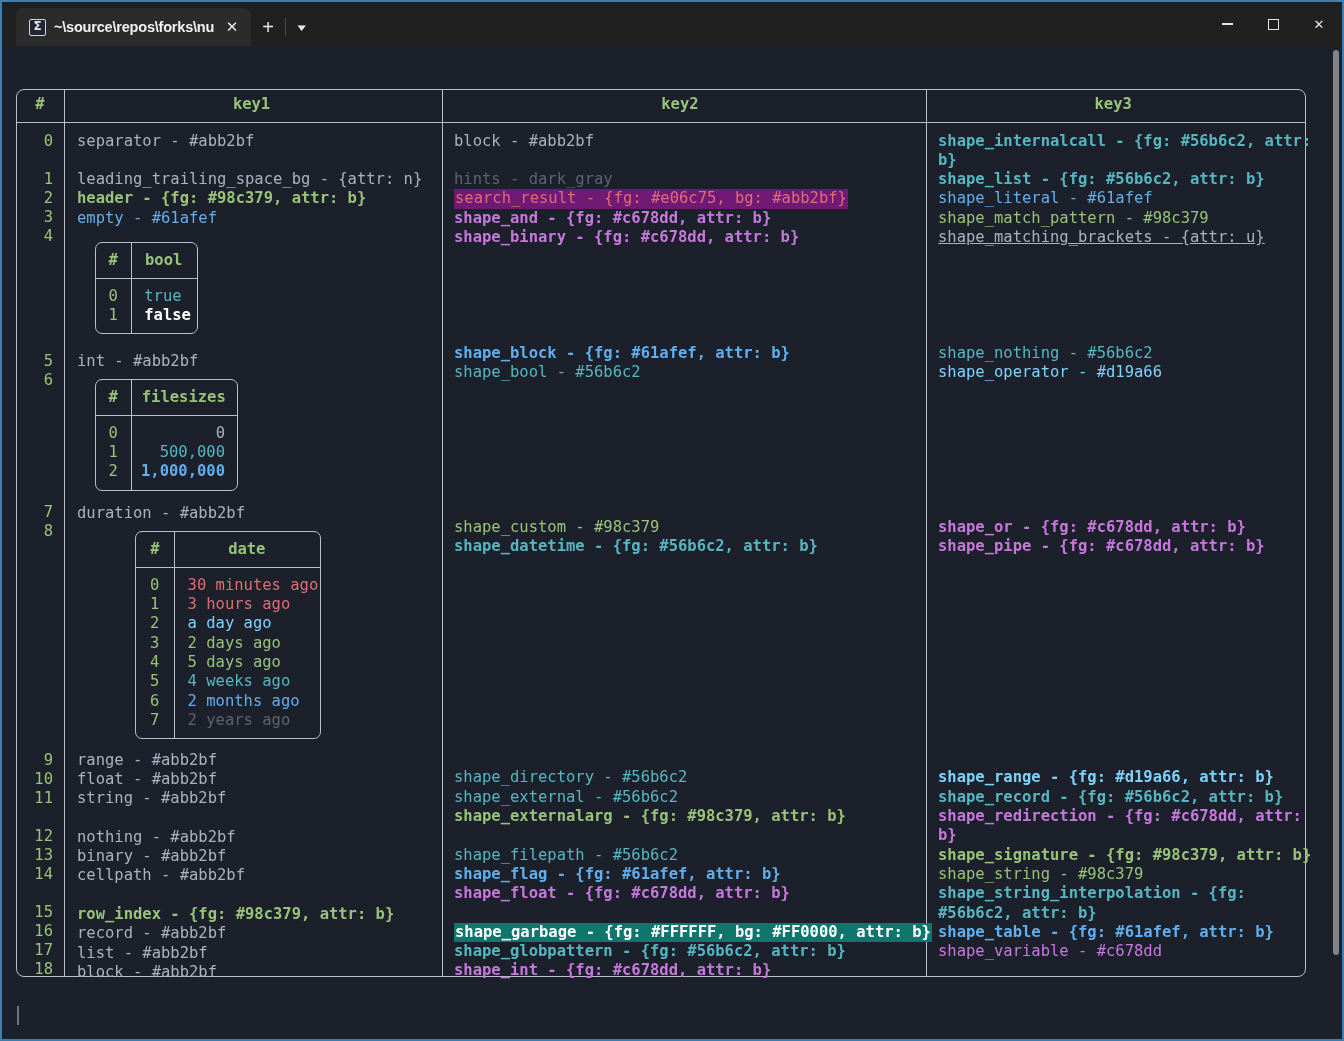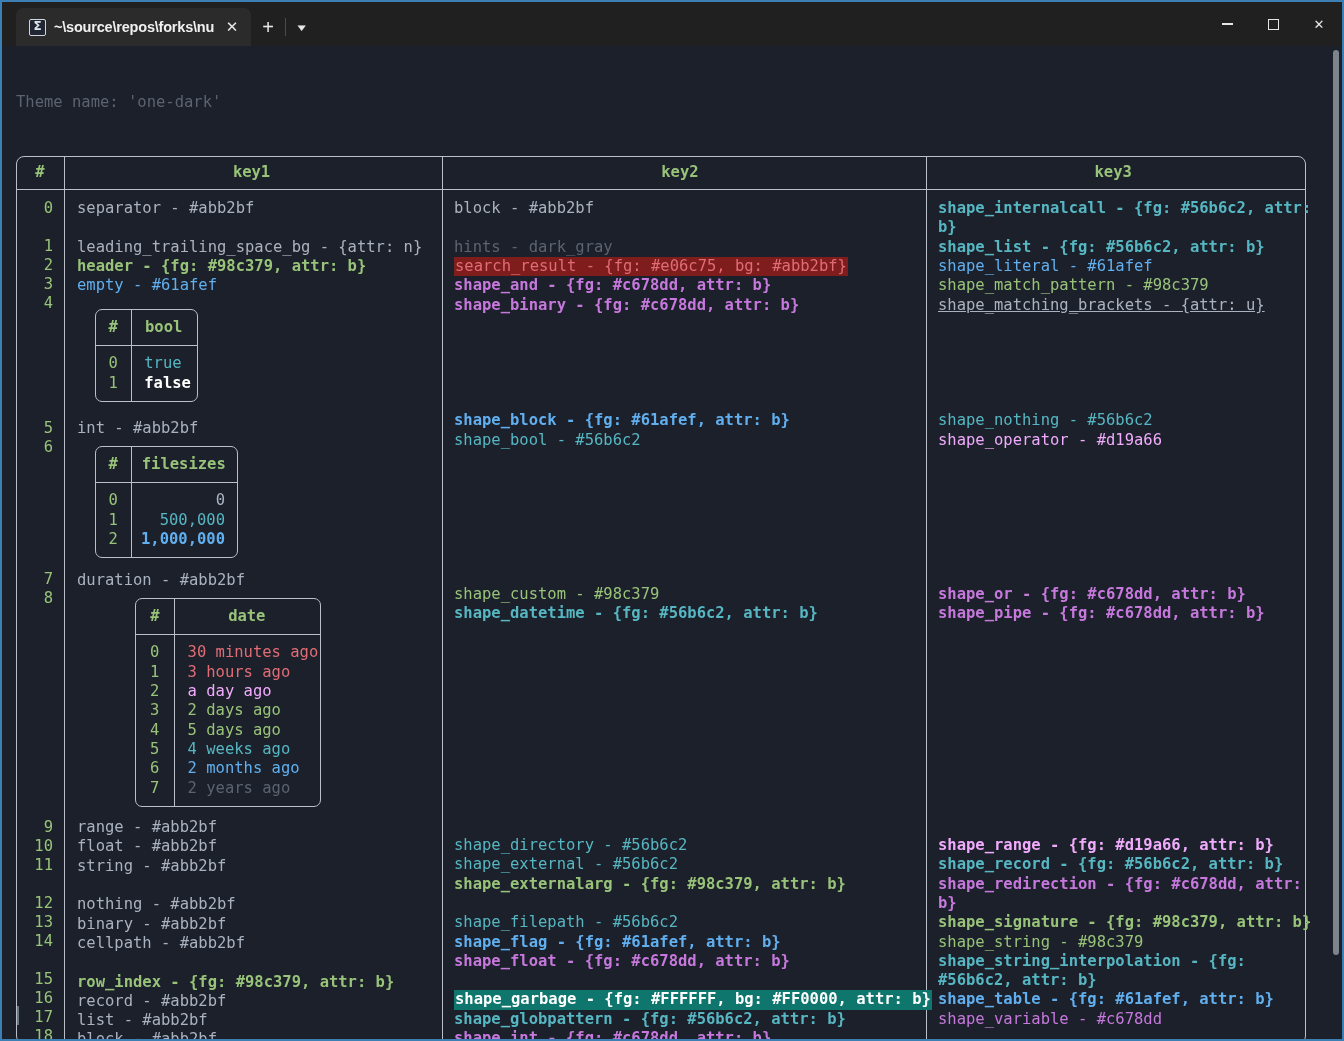--- a/index.html
+++ b/index.html
@@ -98,26 +98,26 @@
   .line { height: 19.3px; white-space: pre; }
   .line.blank { color: transparent; }
   .idx { width: 48px; text-align: right; padding-right: 11px; color: #98c379; }
 
   .fg-gray   { color: #abb2bf; }
   .fg-green  { color: #98c379; }
   .fg-blue   { color: #61afef; }
   .fg-cyan   { color: #56b6c2; }
   .fg-purple { color: #c678dd; }
   .fg-red    { color: #e06c75; }
-  .fg-orange { color: #f0abfc; }
+  .fg-orange { color: #7dd3fc; }
   .fg-dim    { color: #5c6370; }
   .fg-white  { color: #ffffff; }
   .bold   { font-weight: 700; }
   .uline  { text-decoration: underline; }
-  .hl-gray { background: #7f1d1d; color: #e06c75; }
+  .hl-gray { background: #701a75; color: #e06c75; }
   .hl-red  { background: #0f766e; color: #ffffff; font-weight: 700; }
 
   
   .subtable { margin: 0; position: relative; display: inline-block; }
   .sub-grid { display: flex; }
   .sub-hdr { height: 19.3px; display:flex; align-items:center; justify-content:center;
              color:#98c379; font-weight:700; }
   .sub-line { height: 19.3px; display: flex; align-items: center; }
   .sub-idx { color: #98c379; text-align: center; }
   .sub-border { border: 1px solid #b9c0c8; border-radius: 7px; }
@@ -153,20 +153,19 @@
         </div>
       <div class="wc">
           <span class="sq"></span>
         </div>
       <div class="wc">✕</div>
     </div>
   </div>
 
   <div id="term">
     <div id="termtext">
-      <div id="prompt-line">Theme name: 'one-dark'</div>
       <div class="nu-table" id="nu-table" style="position: relative; width: 1290px;"><div style="position: absolute; left: 0px; top: 0px; width: 1290px; height: 888px; border: 1px solid rgb(185, 192, 200); border-radius: 8px; pointer-events: none;"></div><div class="tbl-grid" style="height: 33px;"><div class="hdr" style="width: 48px;">#</div><div class="hdr" style="width: 378px;">key1</div><div class="hdr" style="width: 484px;">key2</div><div class="hdr" style="width: 388px;">key3</div></div><div class="hline" style="position: absolute; left: 1px; top: 33px; width: 1288px;"></div><div class="vline" style="position: absolute; left: 48px; top: 1px; height: 886px;"></div><div class="vline" style="position: absolute; left: 426px; top: 1px; height: 886px;"></div><div class="vline" style="position: absolute; left: 910px; top: 1px; height: 886px;"></div><div style="position: relative; padding-top: 10px;"><div style="position: absolute; left: 0px; top: 10px; width: 48px;"><div class="line idx" style="position: absolute; top: 0px; width: 48px;">0</div><div class="line idx" style="position: absolute; top: 38px; width: 48px;">1</div><div class="line idx" style="position: absolute; top: 57px; width: 48px;">2</div><div class="line idx" style="position: absolute; top: 76px; width: 48px;">3</div><div class="line idx" style="position: absolute; top: 95px; width: 48px;">4</div><div class="line idx" style="position: absolute; top: 220px; width: 48px;">5</div><div class="line idx" style="position: absolute; top: 239px; width: 48px;">6</div><div class="line idx" style="position: absolute; top: 371px; width: 48px;">7</div><div class="line idx" style="position: absolute; top: 390px; width: 48px;">8</div><div class="line idx" style="position: absolute; top: 619px; width: 48px;">9</div><div class="line idx" style="position: absolute; top: 638px; width: 48px;">10</div><div class="line idx" style="position: absolute; top: 657px; width: 48px;">11</div><div class="line idx" style="position: absolute; top: 695px; width: 48px;">12</div><div class="line idx" style="position: absolute; top: 714px; width: 48px;">13</div><div class="line idx" style="position: absolute; top: 733px; width: 48px;">14</div><div class="line idx" style="position: absolute; top: 771px; width: 48px;">15</div><div class="line idx" style="position: absolute; top: 790px; width: 48px;">16</div><div class="line idx" style="position: absolute; top: 809px; width: 48px;">17</div><div class="line idx" style="position: absolute; top: 828px; width: 48px;">18</div></div><div style="position: absolute; left: 61px; top: 10px; width: 365px;"><div class="line fg-gray" style="position: absolute; top: 0px;">separator - #abb2bf</div><div class="line blank" style="position: absolute; top: 19.3px;">&nbsp;</div><div class="line fg-gray" style="position: absolute; top: 38.6px;">leading_trailing_space_bg - {attr: n}</div><div class="line fg-green bold" style="position: absolute; top: 57.9px;">header - {fg: #98c379, attr: b}</div><div class="line fg-blue" style="position: absolute; top: 77.2px;">empty - #61afef</div><div class="subtable sub-border" style="position: absolute; width: 103px; top: 110px; left: 18px;"><div class="sub-grid" style="height: 35.3px;"><div class="sub-hdr" style="width: 35px; height: 100%;">#</div><div class="sub-hdr" style="width: 68px; height: 100%;">bool</div></div><div class="hline"></div><div style="padding: 8px 0px;"><div class="sub-grid"><div class="sub-line sub-idx" style="width: 35px; justify-content: center;">0</div><div class="sub-line fg-cyan" style="width: 68px; justify-content: flex-start; padding: 0px 0px 0px 14px;">true</div></div><div class="sub-grid"><div class="sub-line sub-idx" style="width: 35px; justify-content: center;">1</div><div class="sub-line fg-white bold" style="width: 68px; justify-content: flex-start; padding: 0px 0px 0px 14px;">false</div></div></div><div class="vline" style="left: 35px;"></div></div><div class="line fg-gray" style="position: absolute; top: 220px;">int - #abb2bf</div><div class="subtable sub-border" style="position: absolute; width: 143px; top: 247px; left: 18px;"><div class="sub-grid" style="height: 35.3px;"><div class="sub-hdr" style="width: 35px; height: 100%;">#</div><div class="sub-hdr" style="width: 108px; height: 100%;">filesizes</div></div><div class="hline"></div><div style="padding: 8px 0px;"><div class="sub-grid"><div class="sub-line sub-idx" style="width: 35px; justify-content: center;">0</div><div class="sub-line fg-gray" style="width: 108px; justify-content: flex-end; padding: 0px 12px 0px 0px;">0</div></div><div class="sub-grid"><div class="sub-line sub-idx" style="width: 35px; justify-content: center;">1</div><div class="sub-line fg-cyan" style="width: 108px; justify-content: flex-end; padding: 0px 12px 0px 0px;">500,000</div></div><div class="sub-grid"><div class="sub-line sub-idx" style="width: 35px; justify-content: center;">2</div><div class="sub-line fg-blue bold" style="width: 108px; justify-content: flex-end; padding: 0px 12px 0px 0px;">1,000,000</div></div></div><div class="vline" style="left: 35px;"></div></div><div class="line fg-gray" style="position: absolute; top: 372px;">duration - #abb2bf</div><div class="subtable sub-border" style="position: absolute; width: 186px; top: 399px; left: 58px;"><div class="sub-grid" style="height: 35.3px;"><div class="sub-hdr" style="width: 38px; height: 100%;">#</div><div class="sub-hdr" style="width: 148px; height: 100%;">date</div></div><div class="hline"></div><div style="padding: 8px 0px;"><div class="sub-grid"><div class="sub-line sub-idx" style="width: 38px; justify-content: center;">0</div><div class="sub-line fg-red" style="width: 148px; justify-content: flex-start; padding: 0px 0px 0px 14px;">30 minutes ago</div></div><div class="sub-grid"><div class="sub-line sub-idx" style="width: 38px; justify-content: center;">1</div><div class="sub-line fg-red" style="width: 148px; justify-content: flex-start; padding: 0px 0px 0px 14px;">3 hours ago</div></div><div class="sub-grid"><div class="sub-line sub-idx" style="width: 38px; justify-content: center;">2</div><div class="sub-line fg-orange" style="width: 148px; justify-content: flex-start; padding: 0px 0px 0px 14px;">a day ago</div></div><div class="sub-grid"><div class="sub-line sub-idx" style="width: 38px; justify-content: center;">3</div><div class="sub-line fg-green" style="width: 148px; justify-content: flex-start; padding: 0px 0px 0px 14px;">2 days ago</div></div><div class="sub-grid"><div class="sub-line sub-idx" style="width: 38px; justify-content: center;">4</div><div class="sub-line fg-green" style="width: 148px; justify-content: flex-start; padding: 0px 0px 0px 14px;">5 days ago</div></div><div class="sub-grid"><div class="sub-line sub-idx" style="width: 38px; justify-content: center;">5</div><div class="sub-line fg-cyan" style="width: 148px; justify-content: flex-start; padding: 0px 0px 0px 14px;">4 weeks ago</div></div><div class="sub-grid"><div class="sub-line sub-idx" style="width: 38px; justify-content: center;">6</div><div class="sub-line fg-blue" style="width: 148px; justify-content: flex-start; padding: 0px 0px 0px 14px;">2 months ago</div></div><div class="sub-grid"><div class="sub-line sub-idx" style="width: 38px; justify-content: center;">7</div><div class="sub-line fg-dim" style="width: 148px; justify-content: flex-start; padding: 0px 0px 0px 14px;">2 years ago</div></div></div><div class="vline" style="left: 38px;"></div></div><div class="line fg-gray" style="position: absolute; top: 619px;">range - #abb2bf</div><div class="line fg-gray" style="position: absolute; top: 638.3px;">float - #abb2bf</div><div class="line fg-gray" style="position: absolute; top: 657.6px;">string - #abb2bf</div><div class="line blank" style="position: absolute; top: 676.9px;">&nbsp;</div><div class="line fg-gray" style="position: absolute; top: 696.2px;">nothing - #abb2bf</div><div class="line fg-gray" style="position: absolute; top: 715.5px;">binary - #abb2bf</div><div class="line fg-gray" style="position: absolute; top: 734.8px;">cellpath - #abb2bf</div><div class="line blank" style="position: absolute; top: 754.1px;">&nbsp;</div><div class="line fg-green bold" style="position: absolute; top: 773.4px;">row_index - {fg: #98c379, attr: b}</div><div class="line fg-gray" style="position: absolute; top: 792.7px;">record - #abb2bf</div><div class="line fg-gray" style="position: absolute; top: 812px;">list - #abb2bf</div><div class="line fg-gray" style="position: absolute; top: 831.3px;">block - #abb2bf</div></div><div style="position: absolute; left: 438px; top: 10px; width: 472px;"><div class="line fg-gray" style="position: absolute; top: 0px;">block - #abb2bf</div><div class="line blank" style="position: absolute; top: 19.3px;">&nbsp;</div><div class="line fg-dim" style="position: absolute; top: 38.6px;">hints - dark_gray</div><div class="line hl-gray" style="position: absolute; top: 57.9px; display: inline-block; padding: 0px 1px;">search_result - {fg: #e06c75, bg: #abb2bf}</div><div class="line fg-purple bold" style="position: absolute; top: 77.2px;">shape_and - {fg: #c678dd, attr: b}</div><div class="line fg-purple bold" style="position: absolute; top: 96.5px;">shape_binary - {fg: #c678dd, attr: b}</div><div class="line blank" style="position: absolute; top: 115.8px;">&nbsp;</div><div class="line blank" style="position: absolute; top: 135.1px;">&nbsp;</div><div class="line blank" style="position: absolute; top: 154.4px;">&nbsp;</div><div class="line blank" style="position: absolute; top: 173.7px;">&nbsp;</div><div class="line blank" style="position: absolute; top: 193px;">&nbsp;</div><div class="line fg-blue bold" style="position: absolute; top: 212.3px;">shape_block - {fg: #61afef, attr: b}</div><div class="line fg-cyan" style="position: absolute; top: 231.6px;">shape_bool - #56b6c2</div><div class="line blank" style="position: absolute; top: 250.9px;">&nbsp;</div><div class="line blank" style="position: absolute; top: 270.2px;">&nbsp;</div><div class="line blank" style="position: absolute; top: 289.5px;">&nbsp;</div><div class="line blank" style="position: absolute; top: 308.8px;">&nbsp;</div><div class="line blank" style="position: absolute; top: 328.1px;">&nbsp;</div><div class="line blank" style="position: absolute; top: 347.4px;">&nbsp;</div><div class="line blank" style="position: absolute; top: 366.7px;">&nbsp;</div><div class="line fg-green" style="position: absolute; top: 386px;">shape_custom - #98c379</div><div class="line fg-cyan bold" style="position: absolute; top: 405.3px;">shape_datetime - {fg: #56b6c2, attr: b}</div><div class="line blank" style="position: absolute; top: 424.6px;">&nbsp;</div><div class="line blank" style="position: absolute; top: 443.9px;">&nbsp;</div><div class="line blank" style="position: absolute; top: 463.2px;">&nbsp;</div><div class="line blank" style="position: absolute; top: 482.5px;">&nbsp;</div><div class="line blank" style="position: absolute; top: 501.8px;">&nbsp;</div><div class="line blank" style="position: absolute; top: 521.1px;">&nbsp;</div><div class="line blank" style="position: absolute; top: 540.4px;">&nbsp;</div><div class="line blank" style="position: absolute; top: 559.7px;">&nbsp;</div><div class="line blank" style="position: absolute; top: 579px;">&nbsp;</div><div class="line blank" style="position: absolute; top: 598.3px;">&nbsp;</div><div class="line blank" style="position: absolute; top: 617.6px;">&nbsp;</div><div class="line fg-cyan" style="position: absolute; top: 636.9px;">shape_directory - #56b6c2</div><div class="line fg-cyan" style="position: absolute; top: 656.2px;">shape_external - #56b6c2</div><div class="line fg-green bold" style="position: absolute; top: 675.5px;">shape_externalarg - {fg: #98c379, attr: b}</div><div class="line blank" style="position: absolute; top: 694.8px;">&nbsp;</div><div class="line fg-cyan" style="position: absolute; top: 714.1px;">shape_filepath - #56b6c2</div><div class="line fg-blue bold" style="position: absolute; top: 733.4px;">shape_flag - {fg: #61afef, attr: b}</div><div class="line fg-purple bold" style="position: absolute; top: 752.7px;">shape_float - {fg: #c678dd, attr: b}</div><div class="line blank" style="position: absolute; top: 772px;">&nbsp;</div><div class="line hl-red" style="position: absolute; top: 791.3px; display: inline-block; padding: 0px 1px;">shape_garbage - {fg: #FFFFFF, bg: #FF0000, attr: b}</div><div class="line fg-cyan bold" style="position: absolute; top: 810.6px;">shape_globpattern - {fg: #56b6c2, attr: b}</div><div class="line fg-purple bold" style="position: absolute; top: 829.9px;">shape_int - {fg: #c678dd, attr: b}</div></div><div style="position: absolute; left: 922px; top: 10px; width: 376px;"><div class="line fg-cyan bold" style="position: absolute; top: 0px;">shape_internalcall - {fg: #56b6c2, attr:</div><div class="line fg-cyan bold" style="position: absolute; top: 19.3px;">b}</div><div class="line fg-cyan bold" style="position: absolute; top: 38.6px;">shape_list - {fg: #56b6c2, attr: b}</div><div class="line fg-blue" style="position: absolute; top: 57.9px;">shape_literal - #61afef</div><div class="line fg-green" style="position: absolute; top: 77.2px;">shape_match_pattern - #98c379</div><div class="line fg-gray uline" style="position: absolute; top: 96.5px;">shape_matching_brackets - {attr: u}</div><div class="line blank" style="position: absolute; top: 115.8px;">&nbsp;</div><div class="line blank" style="position: absolute; top: 135.1px;">&nbsp;</div><div class="line blank" style="position: absolute; top: 154.4px;">&nbsp;</div><div class="line blank" style="position: absolute; top: 173.7px;">&nbsp;</div><div class="line blank" style="position: absolute; top: 193px;">&nbsp;</div><div class="line fg-cyan" style="position: absolute; top: 212.3px;">shape_nothing - #56b6c2</div><div class="line fg-orange" style="position: absolute; top: 231.6px;">shape_operator - #d19a66</div><div class="line blank" style="position: absolute; top: 250.9px;">&nbsp;</div><div class="line blank" style="position: absolute; top: 270.2px;">&nbsp;</div><div class="line blank" style="position: absolute; top: 289.5px;">&nbsp;</div><div class="line blank" style="position: absolute; top: 308.8px;">&nbsp;</div><div class="line blank" style="position: absolute; top: 328.1px;">&nbsp;</div><div class="line blank" style="position: absolute; top: 347.4px;">&nbsp;</div><div class="line blank" style="position: absolute; top: 366.7px;">&nbsp;</div><div class="line fg-purple bold" style="position: absolute; top: 386px;">shape_or - {fg: #c678dd, attr: b}</div><div class="line fg-purple bold" style="position: absolute; top: 405.3px;">shape_pipe - {fg: #c678dd, attr: b}</div><div class="line blank" style="position: absolute; top: 424.6px;">&nbsp;</div><div class="line blank" style="position: absolute; top: 443.9px;">&nbsp;</div><div class="line blank" style="position: absolute; top: 463.2px;">&nbsp;</div><div class="line blank" style="position: absolute; top: 482.5px;">&nbsp;</div><div class="line blank" style="position: absolute; top: 501.8px;">&nbsp;</div><div class="line blank" style="position: absolute; top: 521.1px;">&nbsp;</div><div class="line blank" style="position: absolute; top: 540.4px;">&nbsp;</div><div class="line blank" style="position: absolute; top: 559.7px;">&nbsp;</div><div class="line blank" style="position: absolute; top: 579px;">&nbsp;</div><div class="line blank" style="position: absolute; top: 598.3px;">&nbsp;</div><div class="line blank" style="position: absolute; top: 617.6px;">&nbsp;</div><div class="line fg-orange bold" style="position: absolute; top: 636.9px;">shape_range - {fg: #d19a66, attr: b}</div><div class="line fg-cyan bold" style="position: absolute; top: 656.2px;">shape_record - {fg: #56b6c2, attr: b}</div><div class="line fg-purple bold" style="position: absolute; top: 675.5px;">shape_redirection - {fg: #c678dd, attr:</div><div class="line fg-purple bold" style="position: absolute; top: 694.8px;">b}</div><div class="line fg-green bold" style="position: absolute; top: 714.1px;">shape_signature - {fg: #98c379, attr: b}</div><div class="line fg-green" style="position: absolute; top: 733.4px;">shape_string - #98c379</div><div class="line fg-cyan bold" style="position: absolute; top: 752.7px;">shape_string_interpolation - {fg:</div><div class="line fg-cyan bold" style="position: absolute; top: 772px;">#56b6c2, attr: b}</div><div class="line fg-blue bold" style="position: absolute; top: 791.3px;">shape_table - {fg: #61afef, attr: b}</div><div class="line fg-purple" style="position: absolute; top: 810.6px;">shape_variable - #c678dd</div><div class="line blank" style="position: absolute; top: 829.9px;">&nbsp;</div></div></div></div>
     </div>
     <div id="scrollthumb"></div>
     <div id="cursor"></div>
   </div>
 
 </div>
 
 </body></html>

